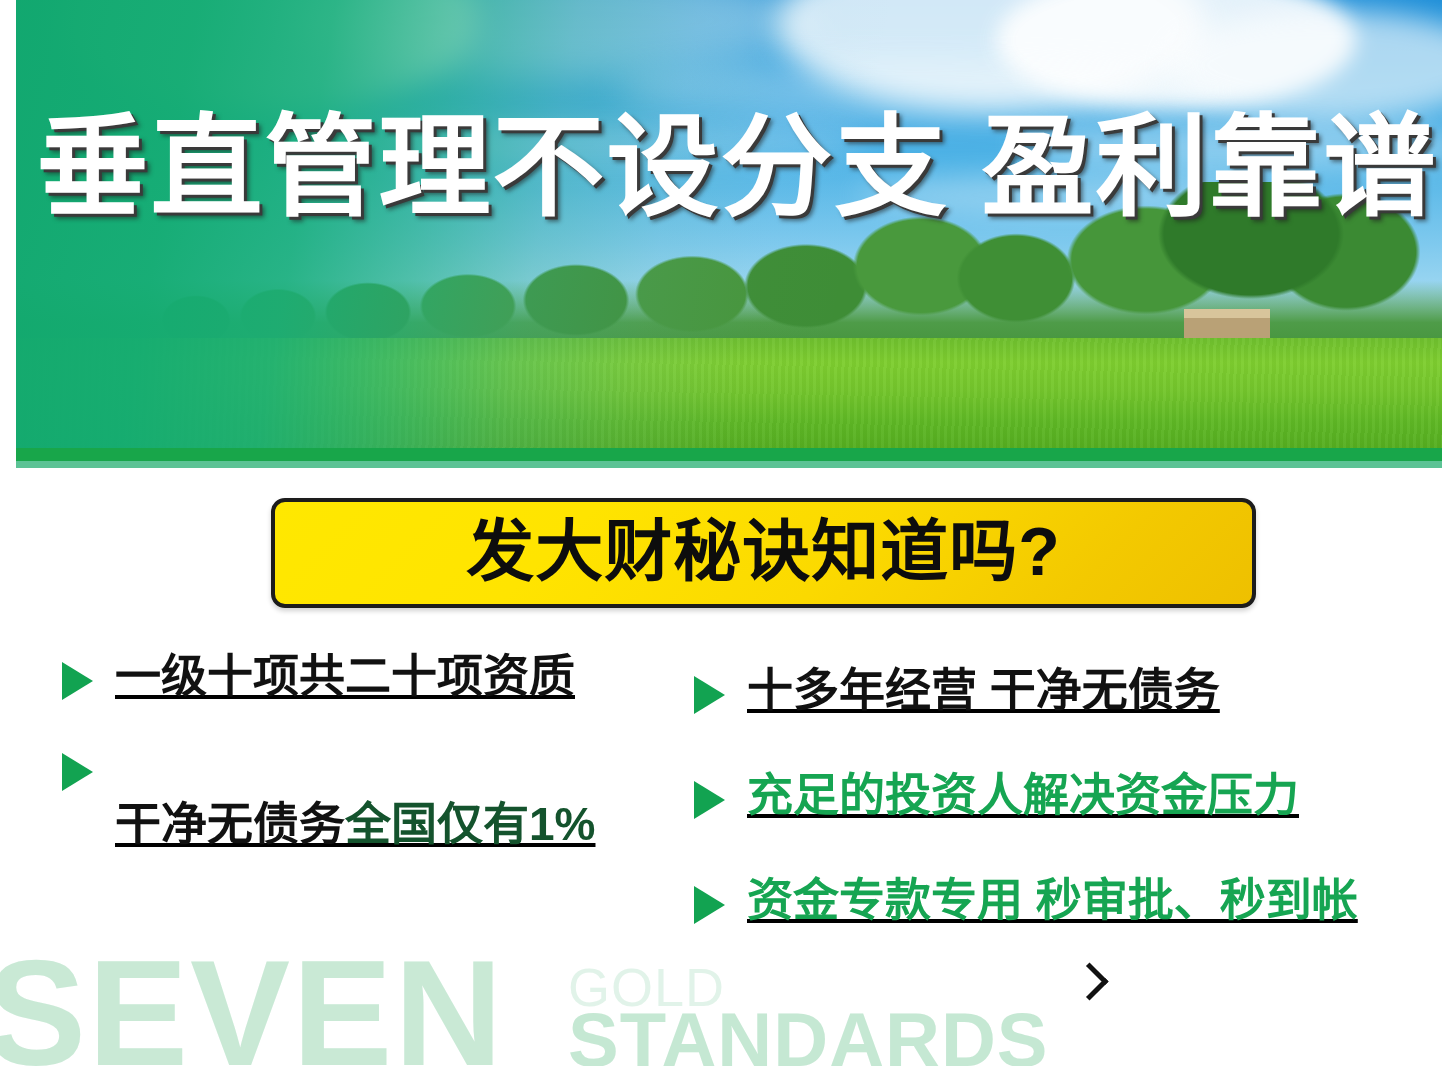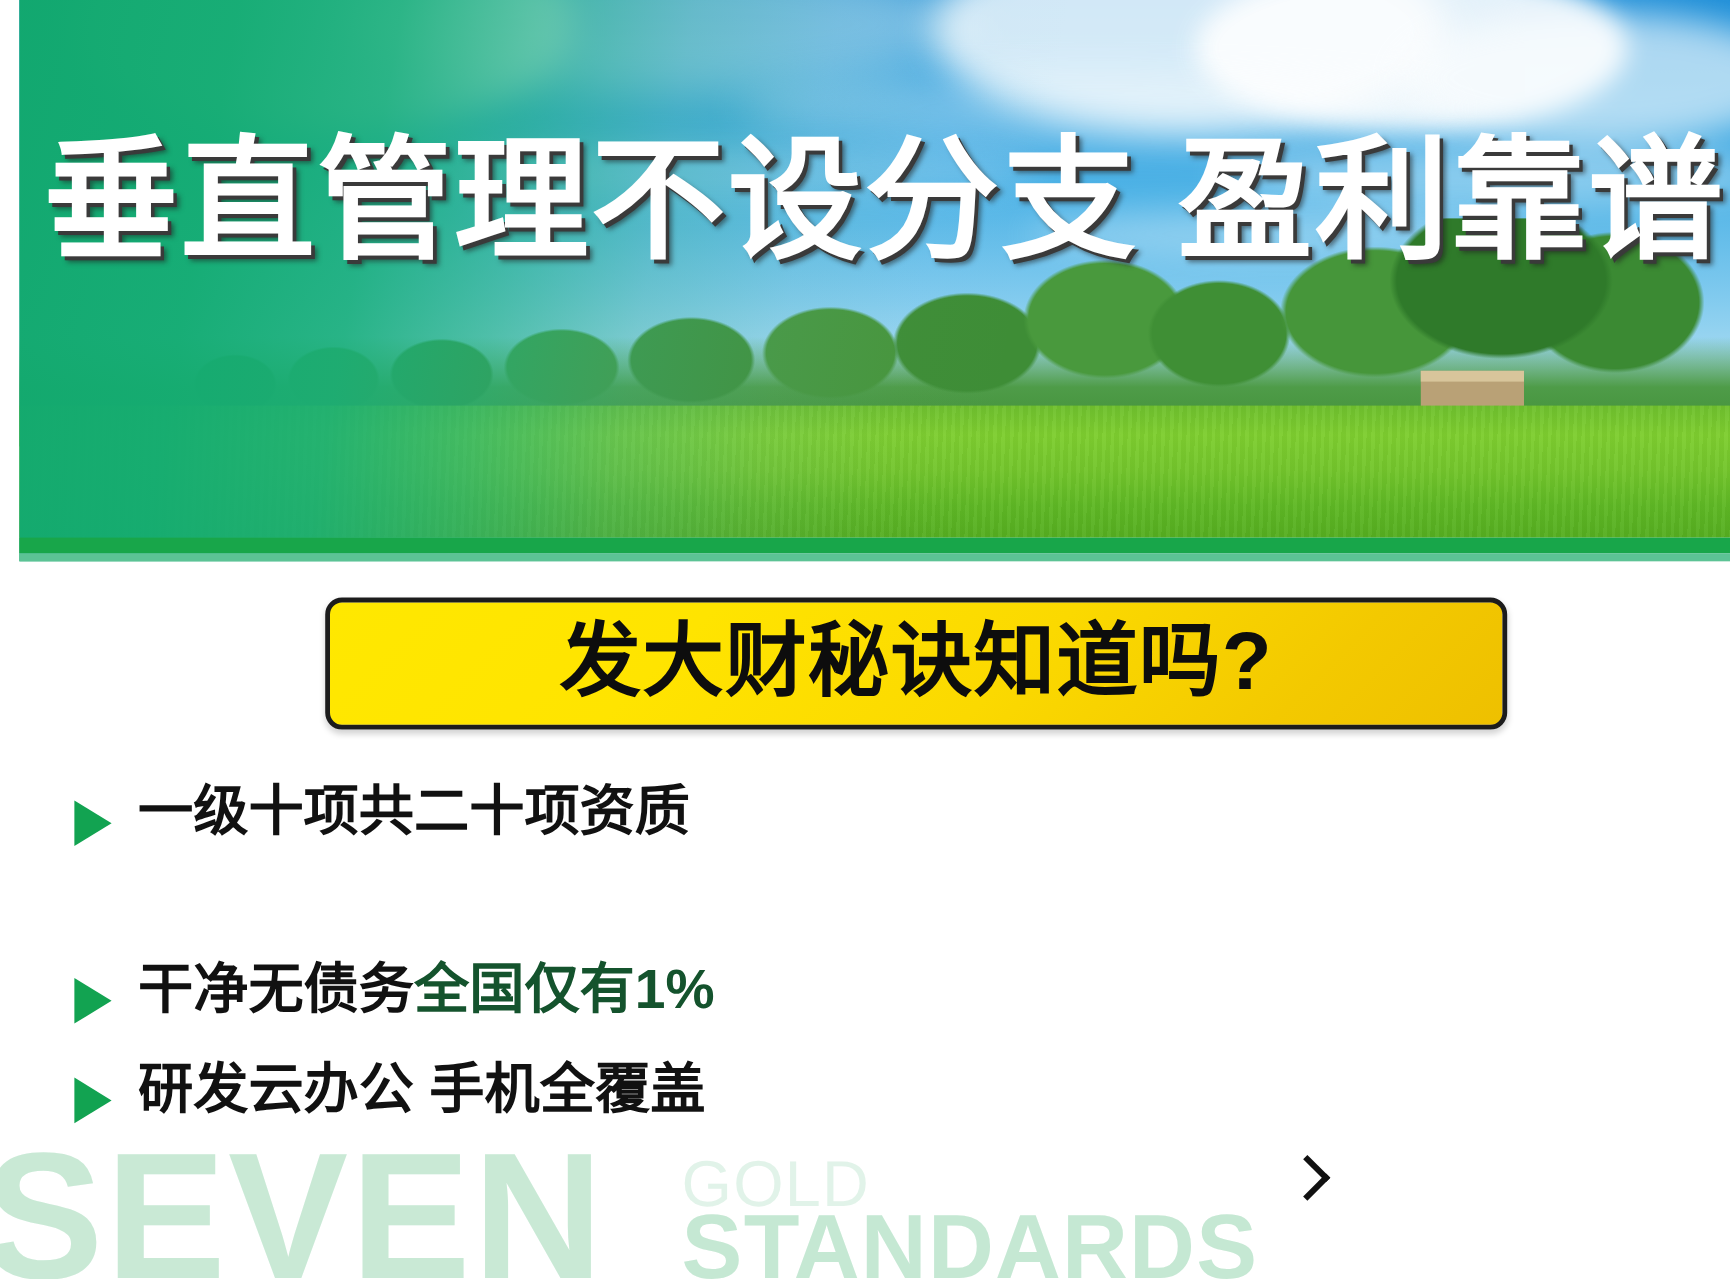--- a/index.html
+++ b/index.html
@@ -291,22 +291,23 @@
   }
   .col-right {
     position: absolute;
     left: 694px;
     top: 14px;
     width: 700px;
   }
 
   .feat {
     display: flex;
-    align-items: flex-end;
+    align-items: flex-start;
     margin-bottom: 34px;
+    text-decoration: underline;
   }
   .feat-bullet {
     flex: 0 0 auto;
     width: 0;
     height: 0;
     border-top: 19px solid transparent;
     border-bottom: 19px solid transparent;
     border-left: 31px solid #12a351;
     margin-top: 14px;
     margin-right: 22px;
@@ -409,26 +410,40 @@
       </div>
 
       <div class="feat tight">
         <span class="feat-bullet"></span>
         <span class="feat-text">
           <br>
           <span>干净无债务</span><span class="hl-green">全国仅有1%</span>
         </span>
       </div>
 
+
+    </div>
+
+    <div class="col-right">
+
+      <div class="feat spaced">
+        <span class="feat-bullet"></span>
+        <span class="feat-text">十多年经营  干净无债务</span>
+      </div>
+
+      <div class="feat spaced">
+        <span class="feat-bullet"></span>
+        <span class="feat-text green">充足的投资人解决资金压力</span>
+      </div>
+
       <div class="feat">
         <span class="feat-bullet"></span>
-        <span class="feat-text">研发云办公  手机全覆盖</span>
+        <span class="feat-text green">资金专款专用  秒审批、秒到帐</span>
       </div>
 
     </div>
-
   </div>
 
   <div class="cta">
     <span class="cta-chevron"></span>
   </div>
 
 </div>
 
 </body></html>

